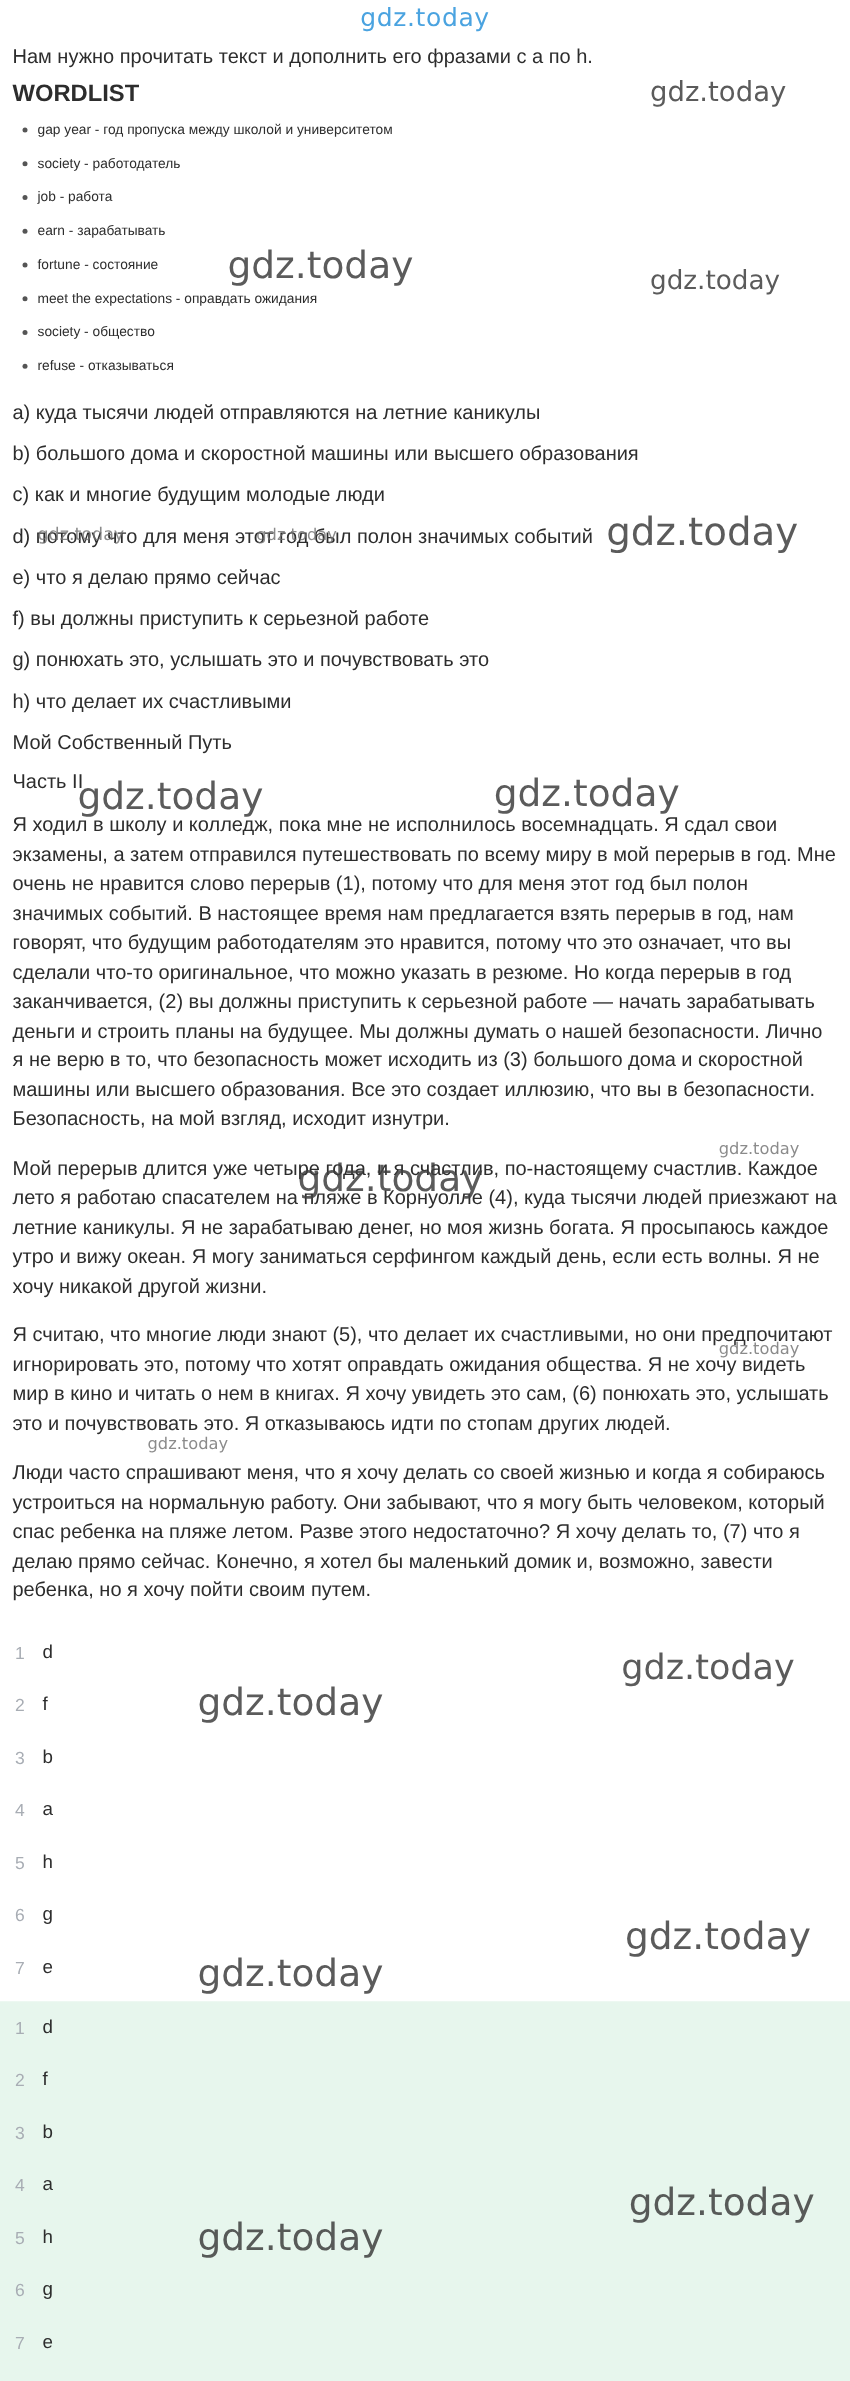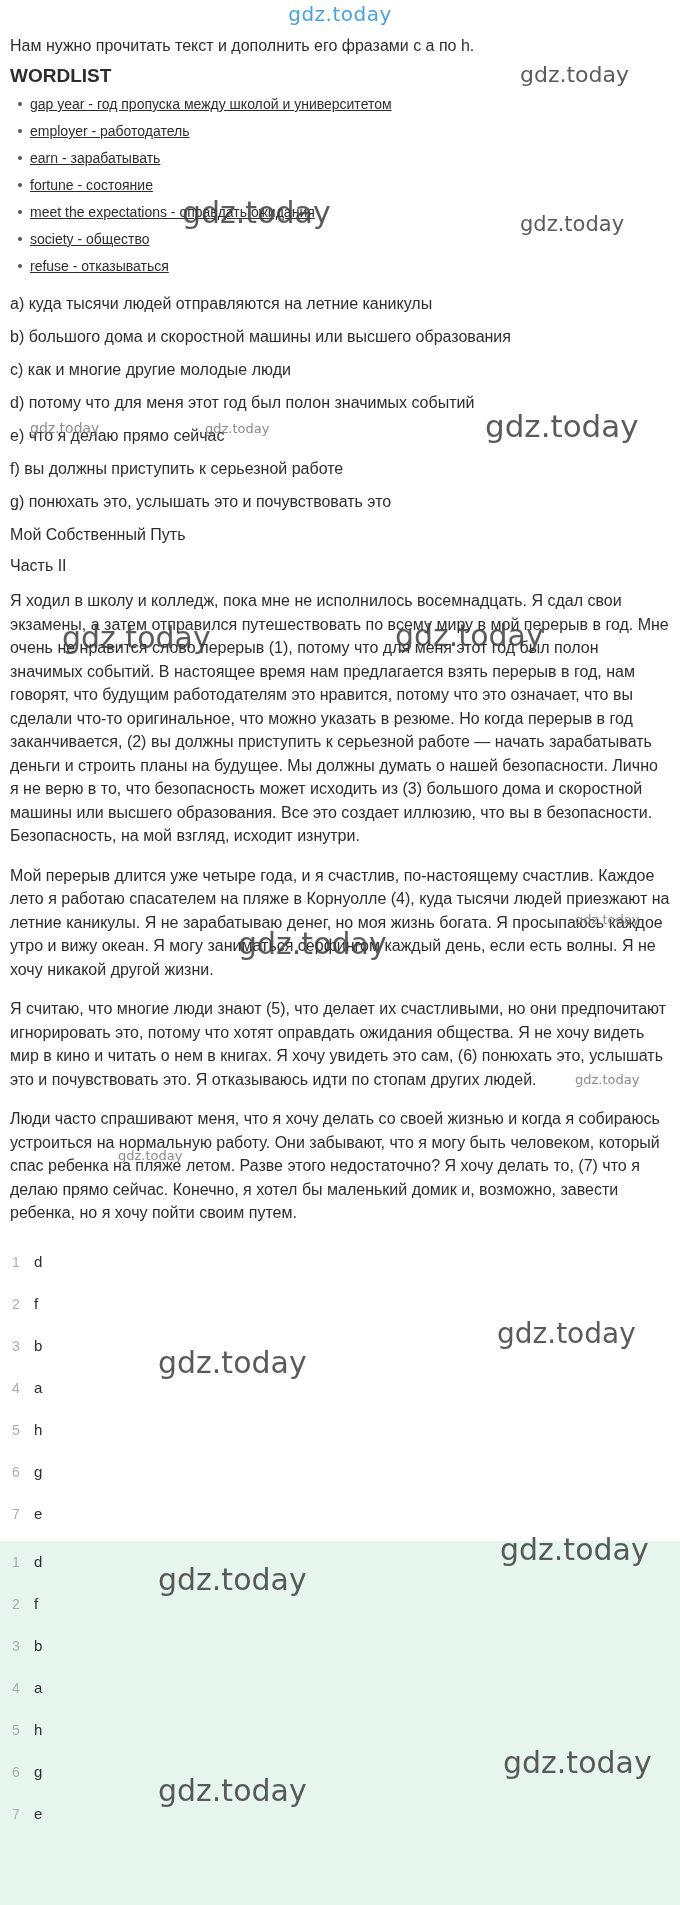--- a/index.html
+++ b/index.html
@@ -18,21 +18,21 @@
     font-size: 20px; color: #4aa3e0; letter-spacing: .5px; z-index: 3;
     text-decoration: none; cursor: pointer;
   }
 
   .intro { font-size: 16px; line-height: 23px; margin: 0 0 8px 0; }
   .wordlist-title { font-size: 19px; font-weight: bold; margin: 0 0 6px 0; }
 
   ul.wordlist { list-style: none; margin: 0 0 16px 0; padding: 0 0 0 6px; }
   ul.wordlist li {
     position: relative; padding-left: 14px; margin: 7px 0;
-    font-size: 14px; line-height: 20px; text-decoration: underline;
+    font-size: 11px; line-height: 20px;
   }
   ul.wordlist li::before {
     content: ""; position: absolute; left: 2px; top: 8px;
     width: 4px; height: 4px; background: #555; border-radius: 50%;
   }
 
   .phrases p { font-size: 16px; line-height: 23px; margin: 0 0 10px 0; }
 
   .subtitle { font-size: 16px; line-height: 23px; margin: 6px 0 0 0; }
   .part-label { font-size: 16px; line-height: 23px; margin: 8px 0 0 0; }
@@ -78,36 +78,38 @@
 <span class="wm" style="left:158px; top:1773px; font-size:30px;">gdz.today</span>
 
 <div class="page">
 
   <p class="intro">Нам нужно прочитать текст и дополнить его фразами с a по h.</p>
 
   <div class="wordlist-title">WORDLIST</div>
 
   <ul class="wordlist">
     <li>gap year - год пропуска между школой и университетом</li>
-    <li>employer - работодатель</li>
+    <li>society - работодатель</li>
+    <li>job - работа</li>
     <li>earn - зарабатывать</li>
     <li>fortune - состояние</li>
     <li>meet the expectations - оправдать ожидания</li>
     <li>society - общество</li>
     <li>refuse - отказываться</li>
   </ul>
 
   <div class="phrases">
     <p>a) куда тысячи людей отправляются на летние каникулы</p>
     <p>b) большого дома и скоростной машины или высшего образования</p>
-    <p>c) как и многие другие молодые люди</p>
+    <p>c) как и многие будущим молодые люди</p>
     <p>d) потому что для меня этот год был полон значимых событий</p>
     <p>e) что я делаю прямо сейчас</p>
     <p>f) вы должны приступить к серьезной работе</p>
     <p>g) понюхать это, услышать это и почувствовать это</p>
+    <p>h) что делает их счастливыми</p>
   </div>
 
   <div class="subtitle">Мой Собственный Путь</div>
   <div class="part-label">Часть II</div>
 
   <div class="body-text">
     <p>Я ходил в школу и колледж, пока мне не исполнилось восемнадцать. Я сдал свои экзамены, а затем отправился путешествовать по всему миру в мой перерыв в год. Мне очень не нравится слово перерыв (1), потому что для меня этот год был полон значимых событий. В настоящее время нам предлагается взять перерыв в год, нам говорят, что будущим работодателям это нравится, потому что это означает, что вы сделали что-то оригинальное, что можно указать в резюме. Но когда перерыв в год заканчивается, (2) вы должны приступить к серьезной работе — начать зарабатывать деньги и строить планы на будущее. Мы должны думать о нашей безопасности. Лично я не верю в то, что безопасность может исходить из (3) большого дома и скоростной машины или высшего образования. Все это создает иллюзию, что вы в безопасности. Безопасность, на мой взгляд, исходит изнутри.</p>
     <p>Мой перерыв длится уже четыре года, и я счастлив, по-настоящему счастлив. Каждое лето я работаю спасателем на пляже в Корнуолле (4), куда тысячи людей приезжают на летние каникулы. Я не зарабатываю денег, но моя жизнь богата. Я просыпаюсь каждое утро и вижу океан. Я могу заниматься серфингом каждый день, если есть волны. Я не хочу никакой другой жизни.</p>
     <p>Я считаю, что многие люди знают (5), что делает их счастливыми, но они предпочитают игнорировать это, потому что хотят оправдать ожидания общества. Я не хочу видеть мир в кино и читать о нем в книгах. Я хочу увидеть это сам, (6) понюхать это, услышать это и почувствовать это. Я отказываюсь идти по стопам других людей.</p>
     <p>Люди часто спрашивают меня, что я хочу делать со своей жизнью и когда я собираюсь устроиться на нормальную работу. Они забывают, что я могу быть человеком, который спас ребенка на пляже летом. Разве этого недостаточно? Я хочу делать то, (7) что я делаю прямо сейчас. Конечно, я хотел бы маленький домик и, возможно, завести ребенка, но я хочу пойти своим путем.</p>

